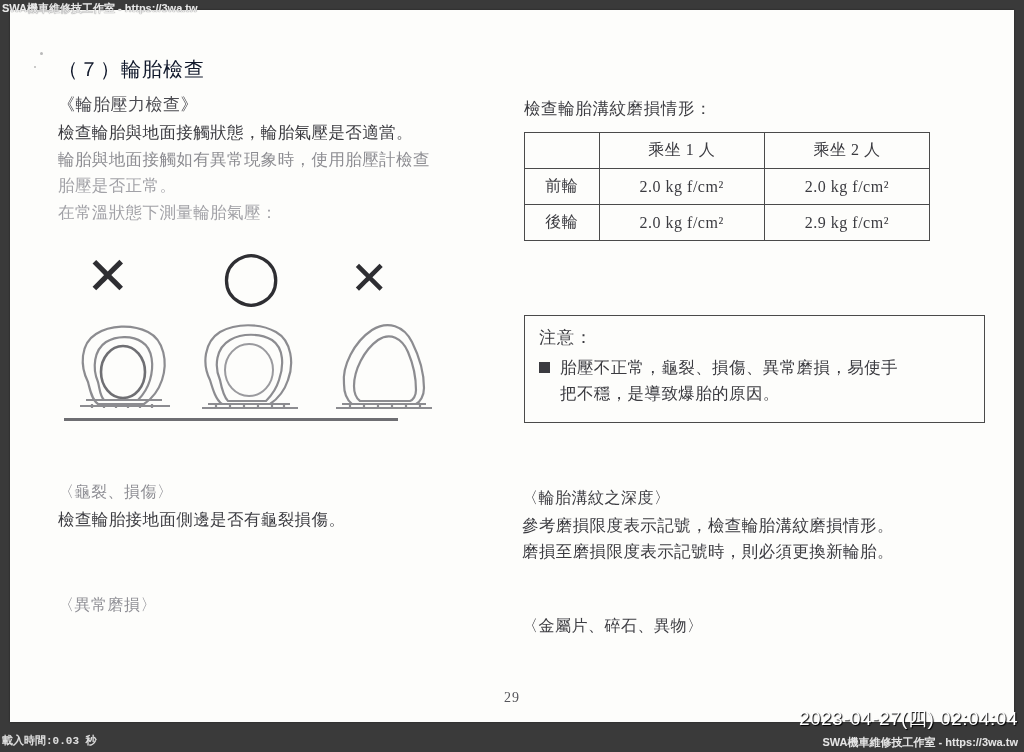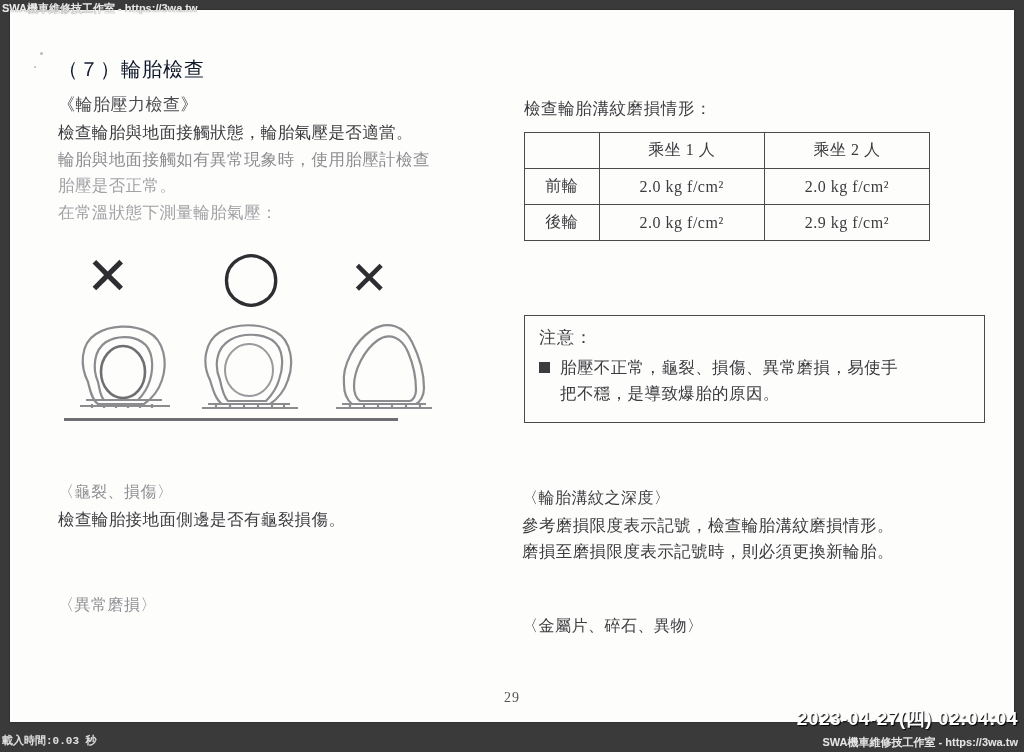--- a/index.html
+++ b/index.html
@@ -47,21 +47,21 @@
     color: #dcdcdc;
     text-shadow: 0 0 1px #555;
     white-space: nowrap;
   }
   .timestamp {
     position: absolute;
     right: 6px;
     bottom: 20px;
     font-family: "Liberation Sans", sans-serif;
     font-size: 19px;
-    font-weight: bold;
+    font-weight: normal;
     color: #ffffff;
     text-shadow: 1px 1px 1px #000;
     letter-spacing: 0.5px;
     white-space: nowrap;
     text-align: center;
   }
   .site-bottom-right {
     position: absolute;
     right: 6px;
     bottom: 2px;

